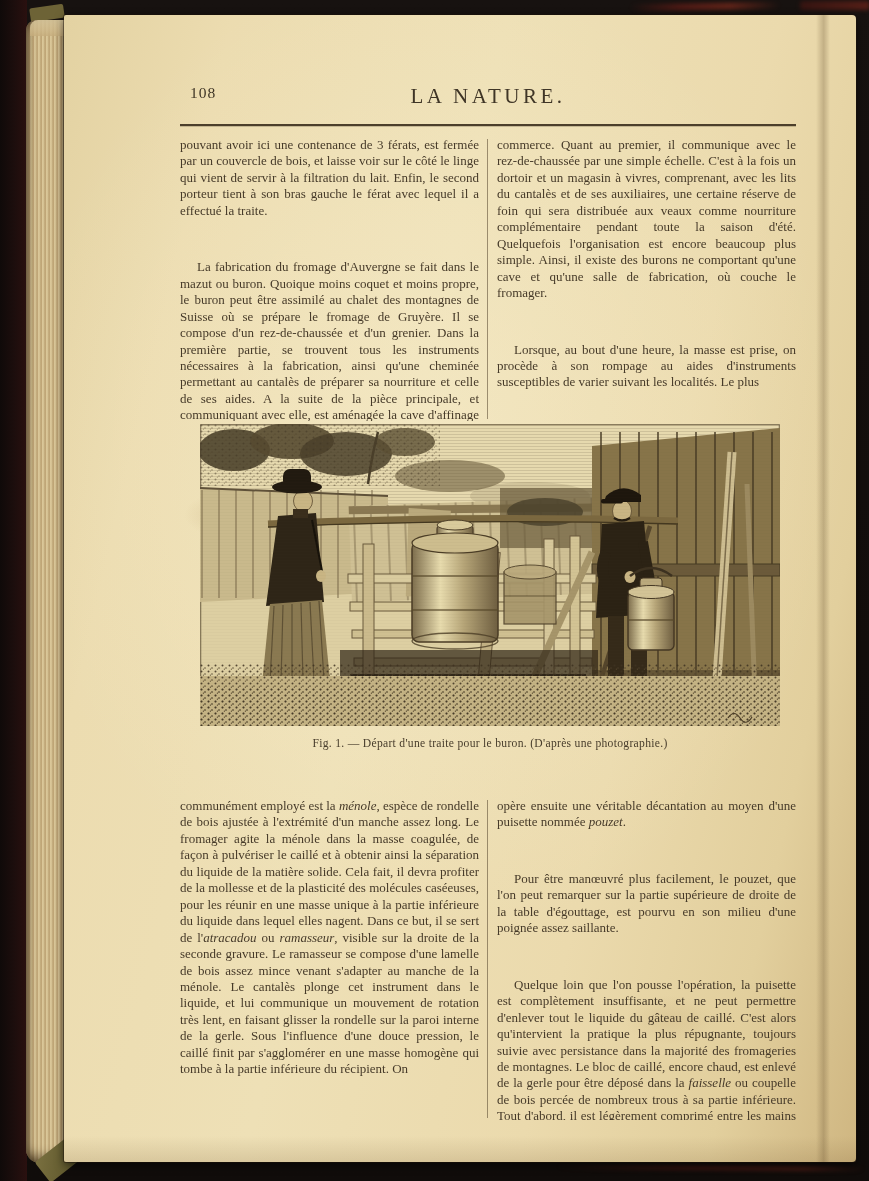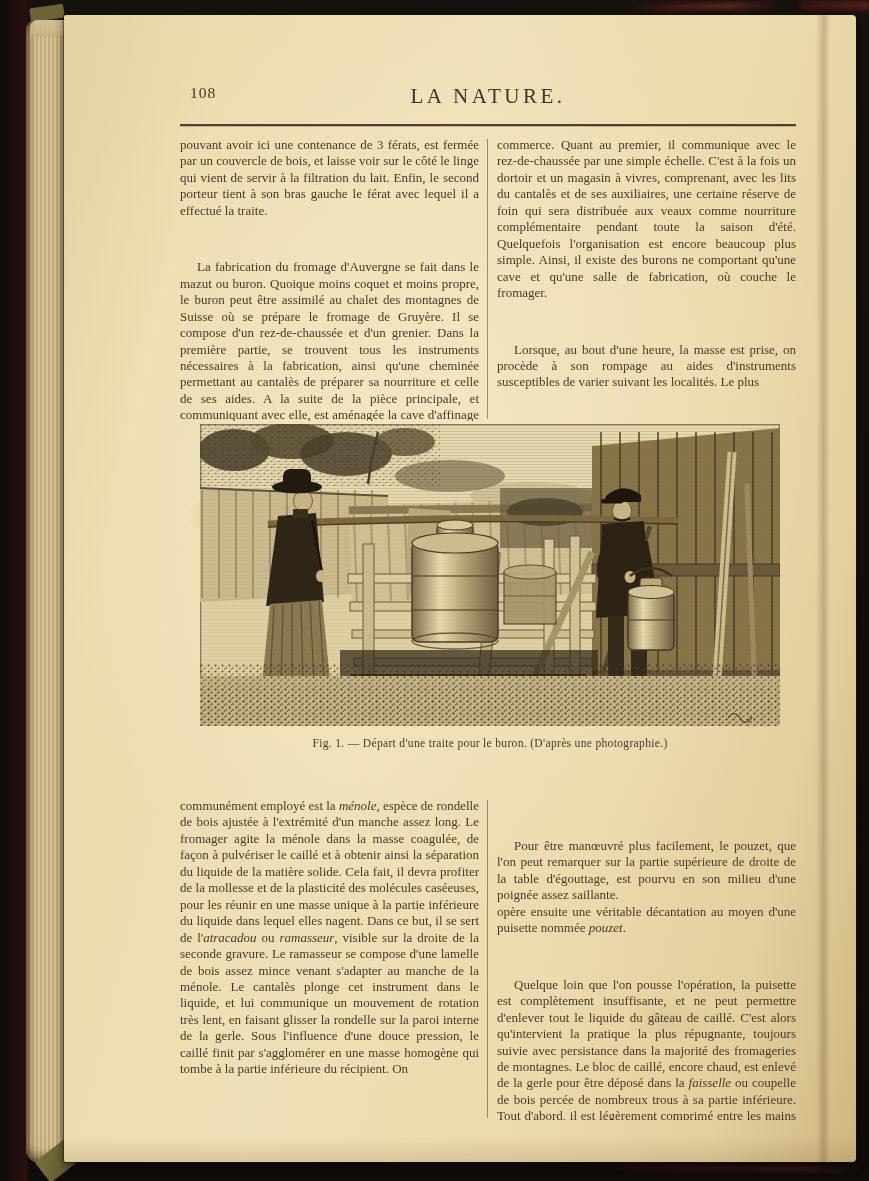--- a/index.html
+++ b/index.html
@@ -258,20 +258,20 @@
         </svg>
         <figcaption class="figcaption">Fig. 1. — Départ d'une traite pour le buron. (D'après une photographie.)</figcaption>
       </figure>
 
       <div class="section bottom">
         <div class="col left">
             <p class="para"><span>communément employé est la </span><em>ménole</em><span>, espèce de rondelle de bois ajustée à l'extrémité d'un manche assez long. Le fromager agite la ménole dans la masse coagulée, de façon à pulvériser le caillé et à obtenir ainsi la séparation du liquide de la matière solide. Cela fait, il devra profiter de la mollesse et de la plasticité des molécules caséeuses, pour les réunir en une masse unique à la partie inférieure du liquide dans lequel elles nagent. Dans ce but, il se sert de l'</span><em>atracadou</em><span> ou </span><em>ramasseur</em><span>, visible sur la droite de la seconde gravure. Le ramasseur se compose d'une lamelle de bois assez mince venant s'adapter au manche de la ménole. Le cantalès plonge cet instrument dans le liquide, et lui communique un mouvement de rotation très lent, en faisant glisser la rondelle sur la paroi interne de la gerle. Sous l'influence d'une douce pression, le caillé finit par s'agglomérer en une masse homogène qui tombe à la partie inférieure du récipient. On</span></p>
           </div>
         <div class="col-divider"></div>
         <div class="col right">
+            <p class="para"><span>opère ensuite une véritable décantation au moyen d'une puisette nommée </span><em>pouzet</em><span>.</span></p>
             <p class="para indent"><span>Pour être manœuvré plus facilement, le pouzet, que l'on peut remarquer sur la partie supérieure de droite de la table d'égouttage, est pourvu en son milieu d'une poignée assez saillante.</span></p>
-            <p class="para"><span>opère ensuite une véritable décantation au moyen d'une puisette nommée </span><em>pouzet</em><span>.</span></p>
             <p class="para indent"><span>Quelque loin que l'on pousse l'opération, la puisette est complètement insuffisante, et ne peut permettre d'enlever tout le liquide du gâteau de caillé. C'est alors qu'intervient la pratique la plus répugnante, toujours suivie avec persistance dans la majorité des fromageries de montagnes. Le bloc de caillé, encore chaud, est enlevé de la gerle pour être déposé dans la </span><em>faisselle</em><span> ou coupelle de bois percée de nombreux trous à sa partie inférieure. Tout d'abord, il est légèrement comprimé entre les mains pendant une heure environ. Après ce premier pétrissage, le cantalès, le pantalon retroussé, se met à genoux sur le caillé, et le malaxe très énergiquement</span></p>
           </div>
       </div>
     </div>
   </div>
 </div>
 
 </body></html>

